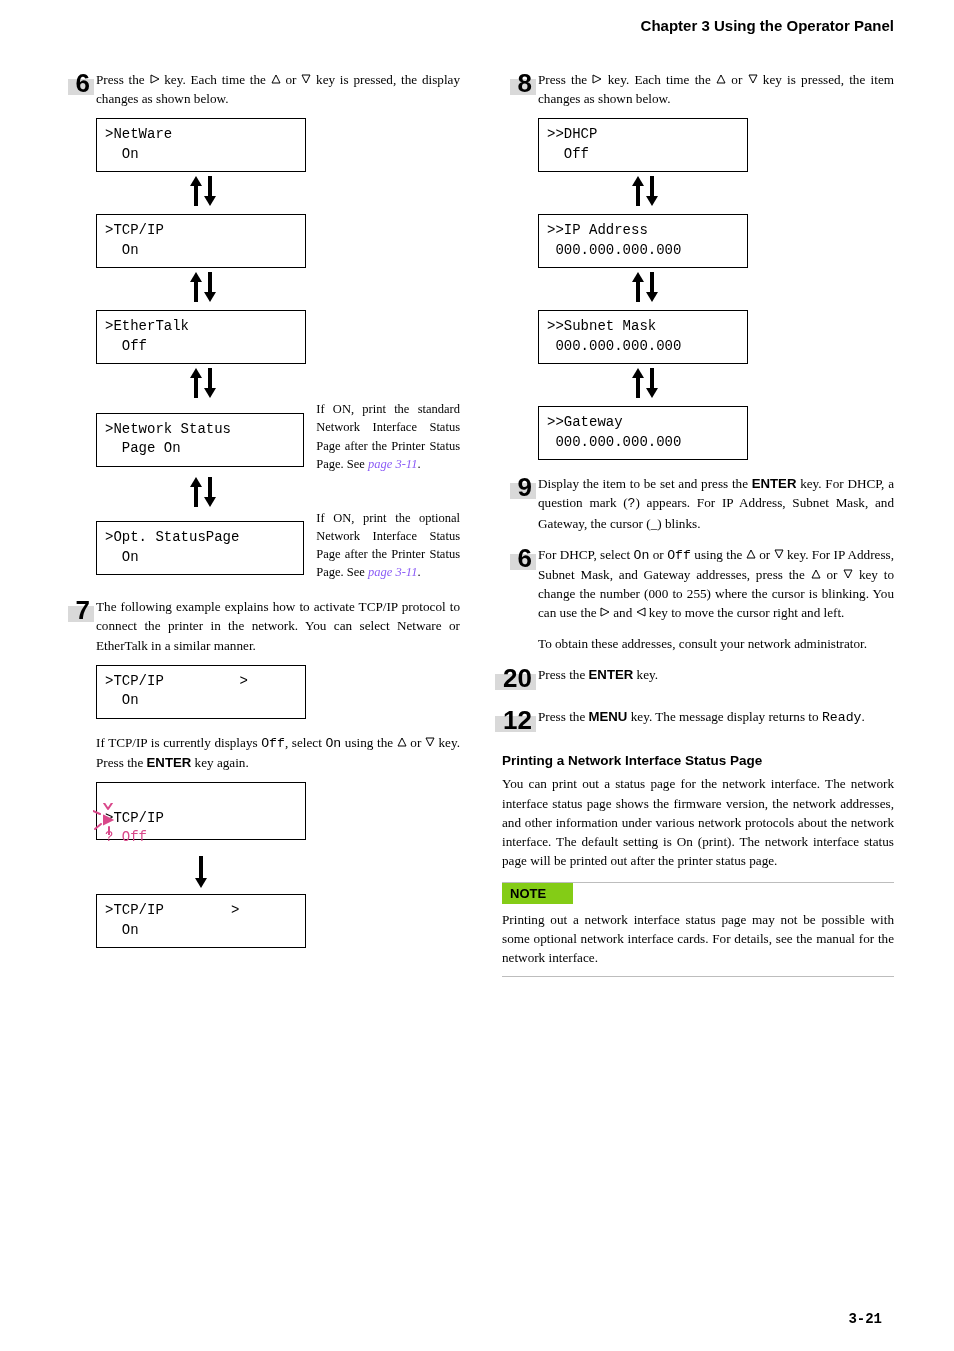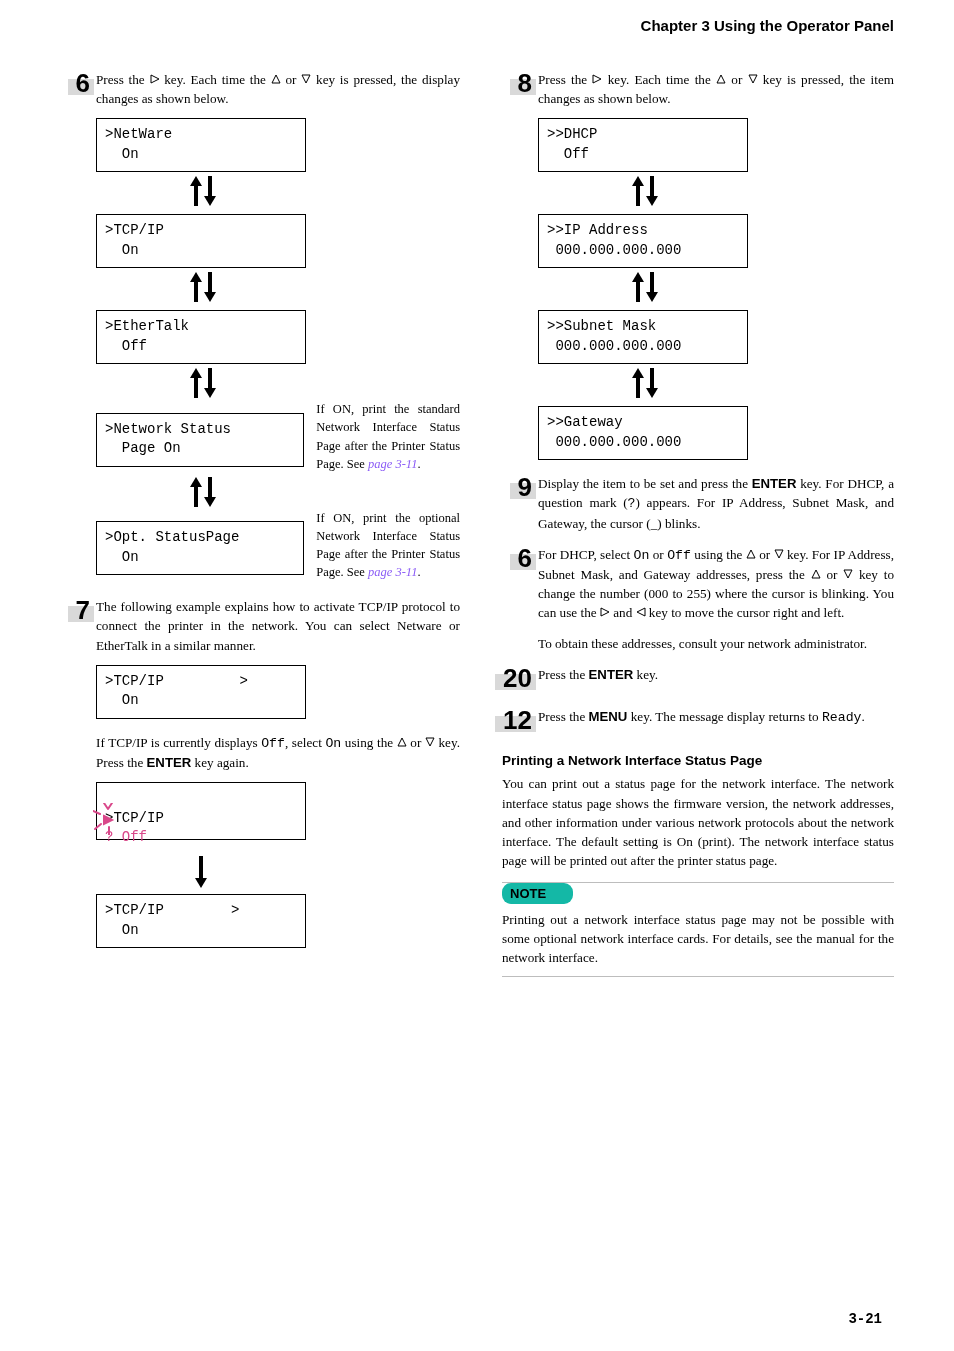--- a/index.html
+++ b/index.html
@@ -116,29 +116,28 @@
     font-size: 13.5px;
     margin-top: 20px;
     margin-bottom: 6px;
   }
   .body-para {
     font-size: 13.2px;
     line-height: 1.45;
     text-align: justify;
   }
   .note-bar {
-    background: #14b8a6;
+    background: #84cc16;
     font-family: Arial, Helvetica, sans-serif;
     font-weight: bold;
     font-size: 13px;
     padding: 3px 8px;
     width: 55px;
     margin-top: 12px;
     border-top: 1px solid #bdbdbd;
-    border-radius: 9px;
   }
   .note-region {
     border-top: 1px solid #bdbdbd;
     border-bottom: 1px solid #bdbdbd;
     padding: 0;
     margin-top: 12px;
   }
   .note-region .note-bar { margin-top:0; border-top:none; display:inline-block;}
   .note-text {
     font-size: 13.2px;

